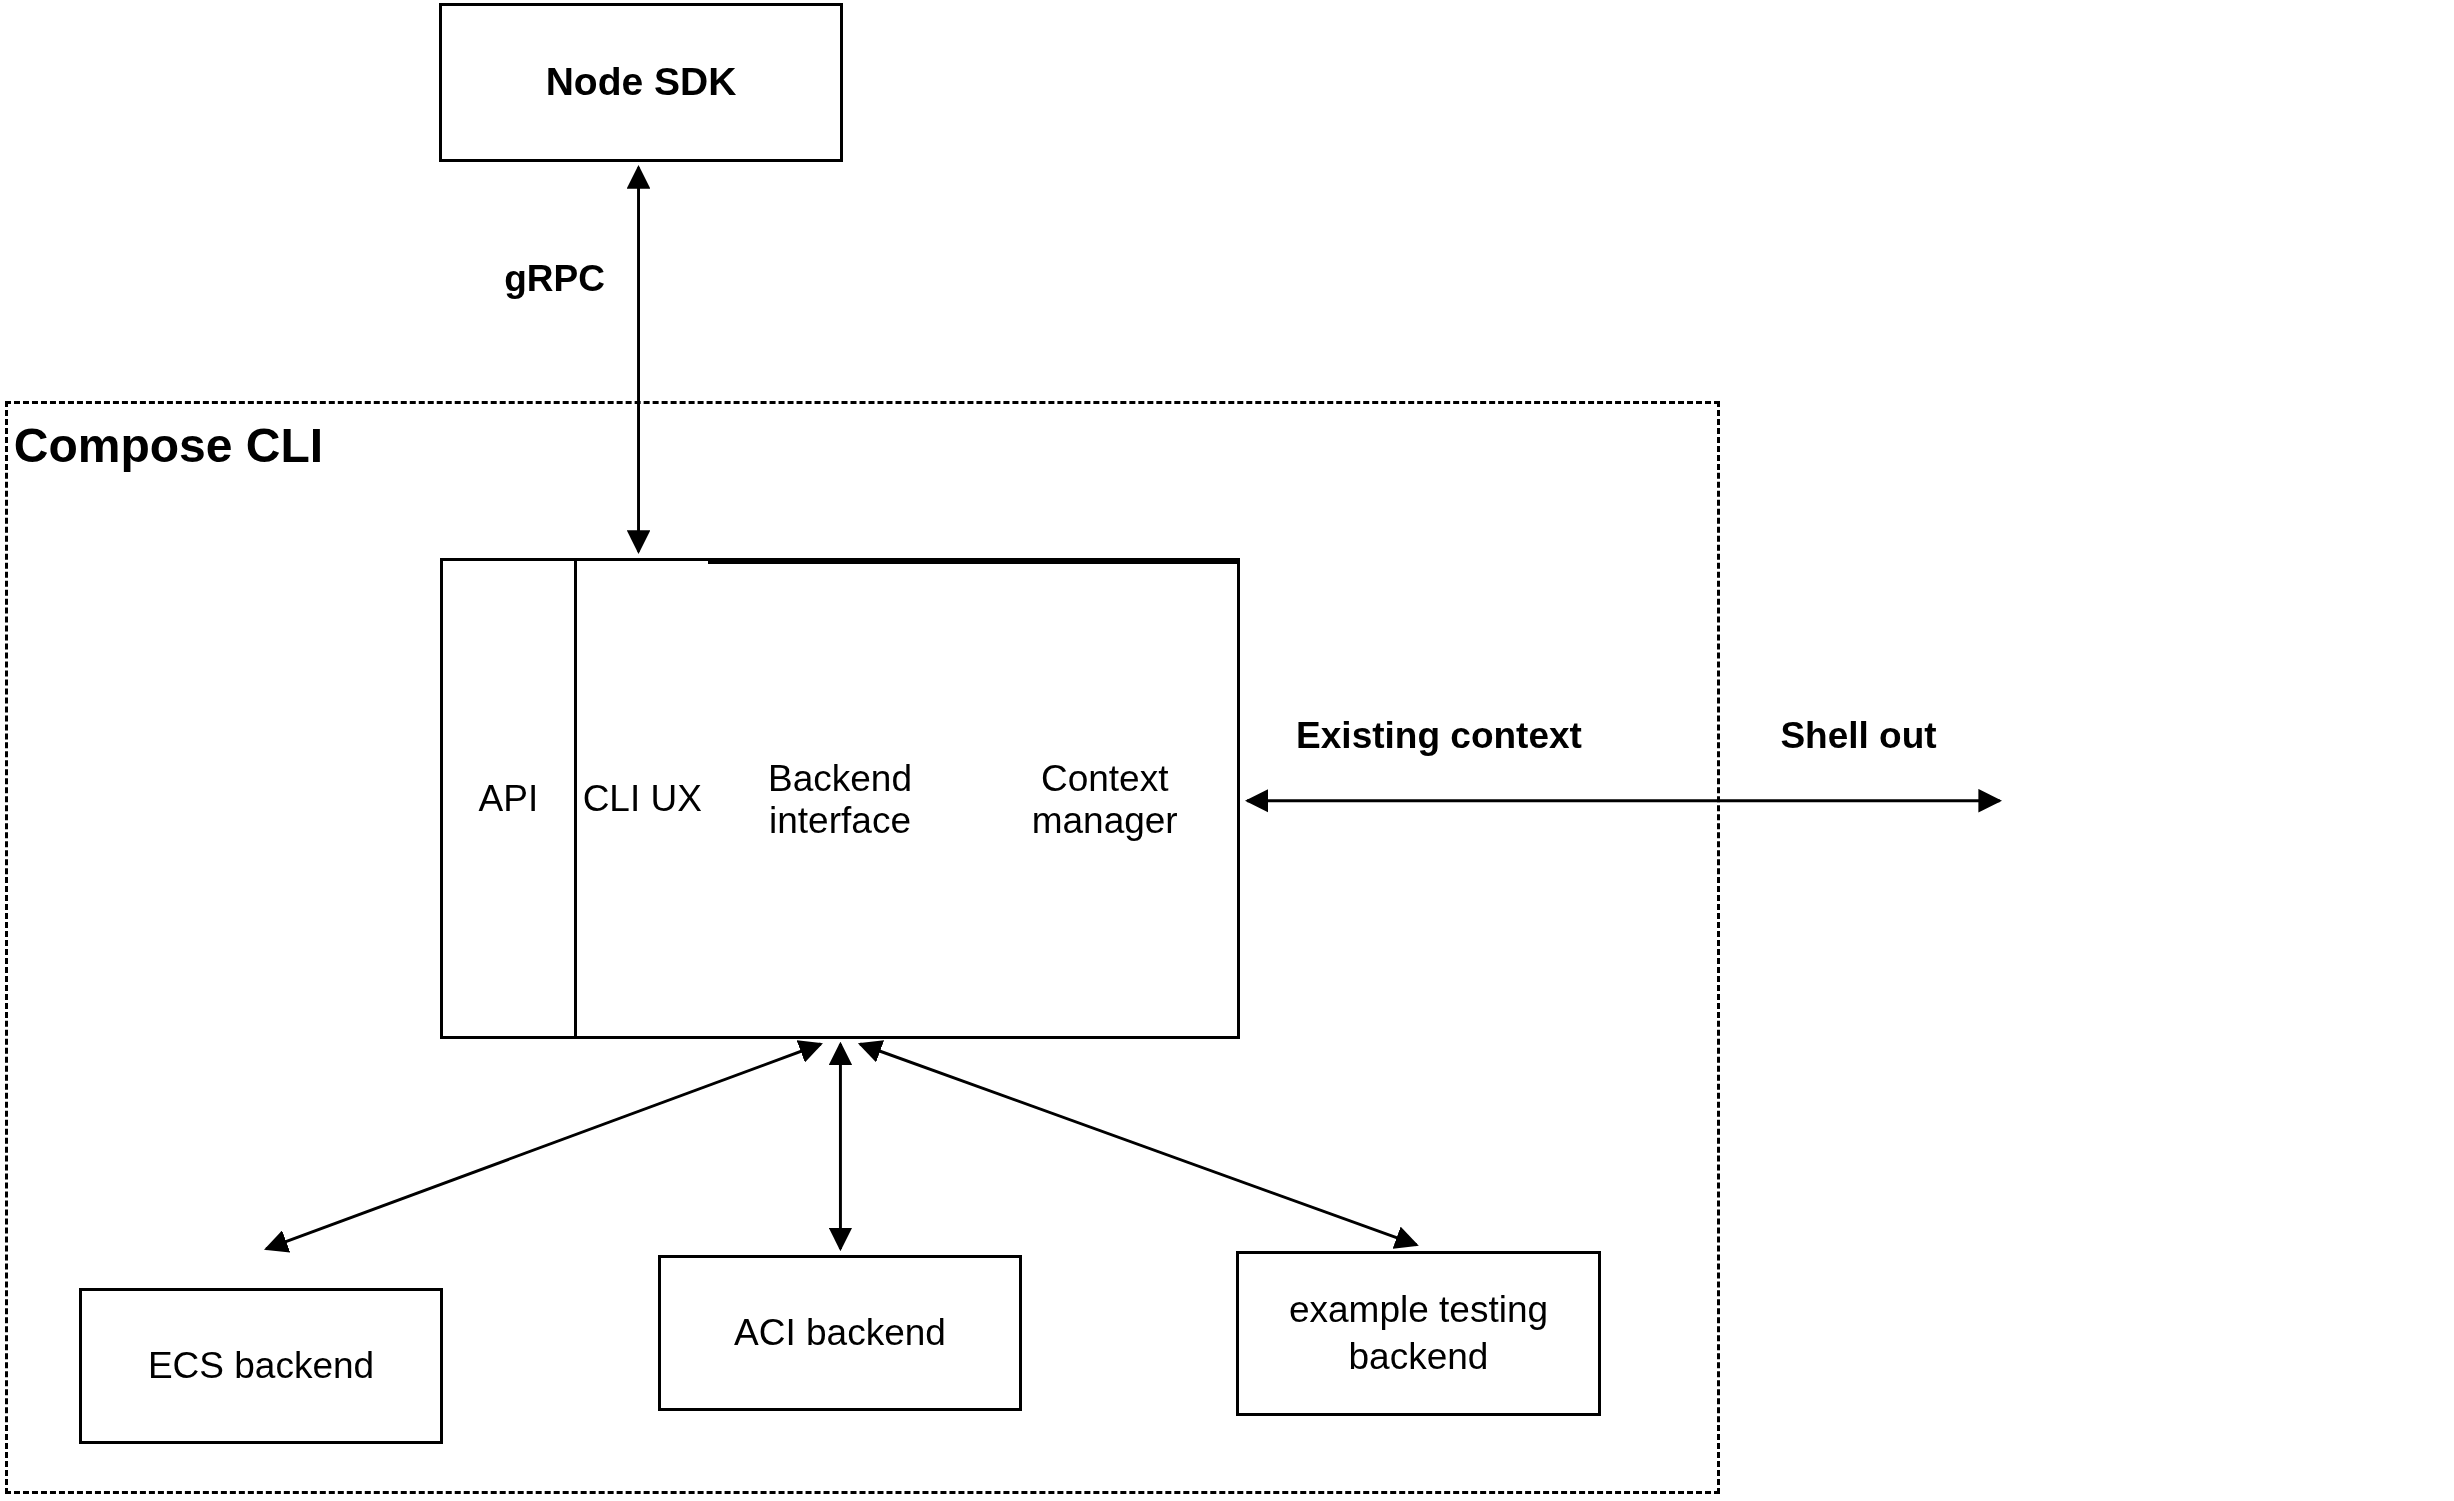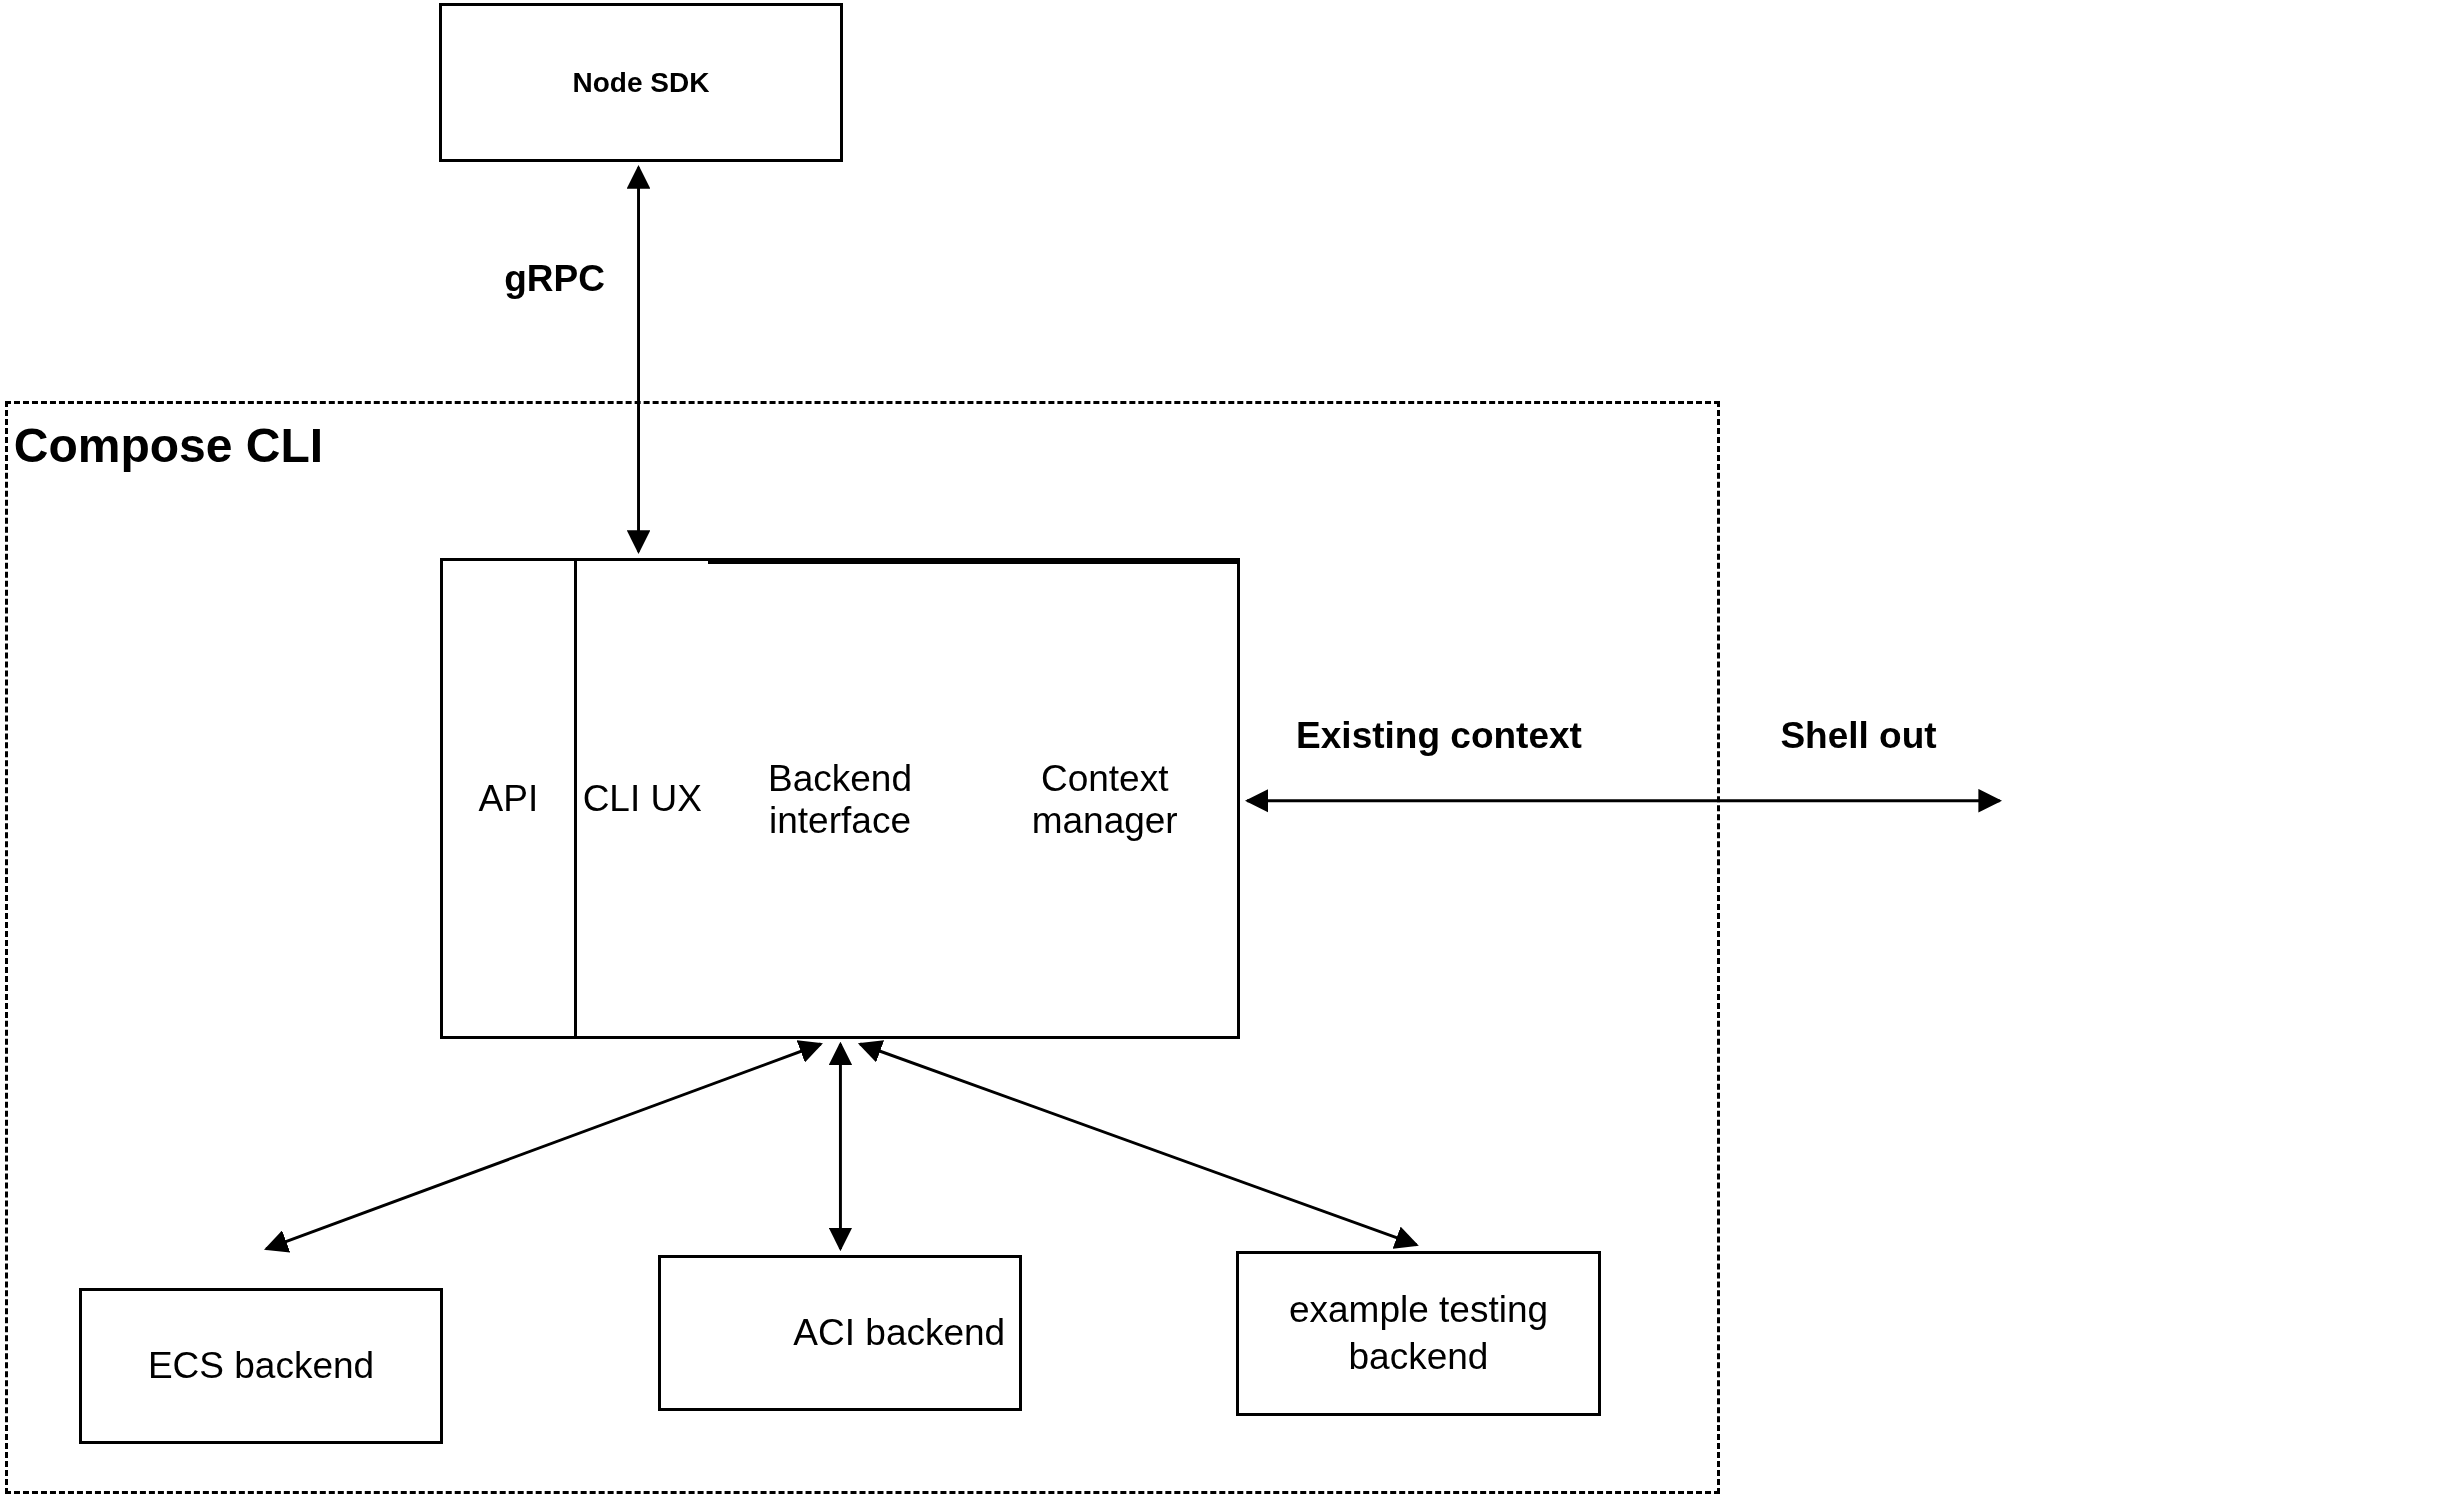--- a/index.html
+++ b/index.html
@@ -19,21 +19,21 @@
     border: 3px solid #000;
     background: #fff;
     display: flex;
     align-items: center;
     justify-content: center;
     text-align: center;
     font-size: 37px;
     line-height: 1.25;
     padding: 5.9px 13.8px;
   }
-  .box.bold { font-weight: 700; font-size: 28px; }
+  .box.bold { font-weight: 700; font-size: 39px; }
 
   .dashed-container {
     position: absolute;
     border: 3px dashed #000;
     background: transparent;
   }
 
   .container-label {
     position: absolute;
     font-weight: 700;
@@ -107,21 +107,21 @@
         <span>Context manager</span>
       </div>
     </div>
   </div>
 
 
   <div class="box" style="left:79px; top:1288px; width:364px; height:156px;">
     <span>ECS backend</span>
   </div>
 
-  <div class="box" style="left:658px; top:1255px; width:364px; height:156px;justify-content:flex-end;">
+  <div class="box" style="left:658px; top:1255px; width:364px; height:156px;">
     <span>ACI backend</span>
   </div>
 
   <div class="box" style="left:1236px; top:1251px; width:365px; height:165px;">
     <span>example testing backend</span>
   </div>
 
   <div class="edge-label" style="left:456px; top:258px; width:197px;">gRPC</div>
 
   <div class="edge-label" style="left:1269px; top:715px; width:340px;">Existing context</div>

